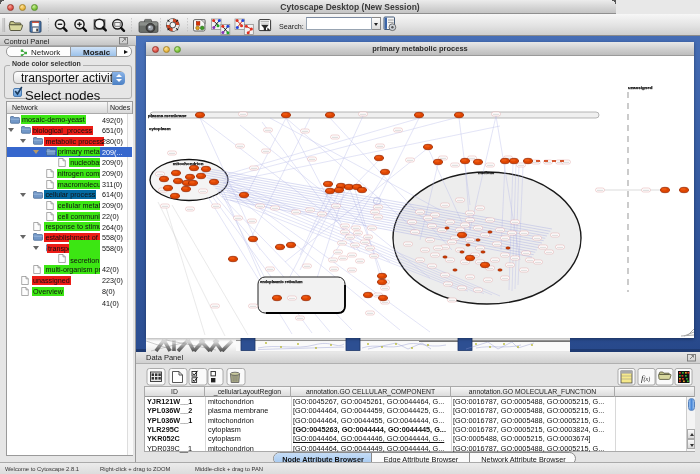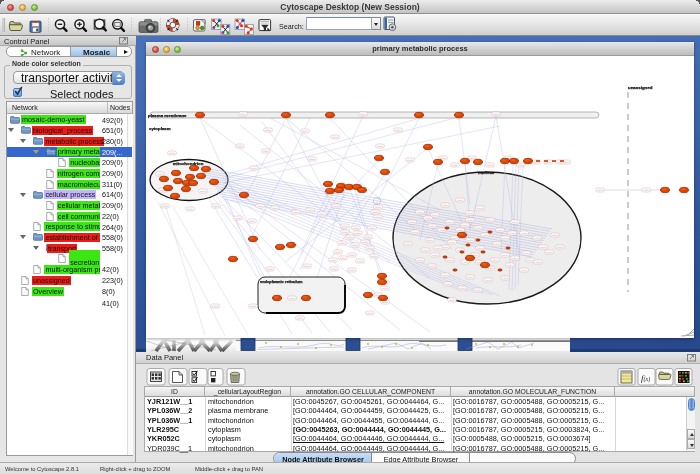--- a/index.html
+++ b/index.html
@@ -1,20 +1,20 @@
 <!DOCTYPE html>
 <html><head><meta charset="utf-8">
 <style>
 html,body{margin:0;padding:0;width:700px;height:474px;overflow:hidden;
  font-family:"Liberation Sans",sans-serif;background:#e8e8e8;position:relative;}
 *{box-sizing:border-box;}
 .abs{position:absolute;}
 </style></head>
 <body>
-<div class="abs" style="left:0;top:0;width:700px;height:14px;
+<div class="abs" style="left:0;top:0;width:616px;height:14px;
 background:linear-gradient(#ececec,#d3d3d3 60%,#c4c4c4);border-bottom:1px solid #8f8f8f;">
 <div class="abs" style="left:0;top:0;width:700px;height:14px;text-align:center;
 font-size:8.5px;font-weight:bold;color:#3a3a3a;line-height:14px;">Cytoscape Desktop (New Session)</div>
 <div class="abs" style="left:7px;top:3.5px;width:7px;height:7px;border-radius:50%;
 background:radial-gradient(circle at 35% 30%, #f7a9a0, #e3584c 55%, #b33a30);border:0.5px solid #9d352c;"></div>
 <div class="abs" style="left:19px;top:3.5px;width:7px;height:7px;border-radius:50%;
 background:radial-gradient(circle at 35% 30%, #fbe3a0, #eebc45 55%, #c08b26);border:0.5px solid #a8862d;"></div>
 <div class="abs" style="left:31px;top:3.5px;width:7px;height:7px;border-radius:50%;
 background:radial-gradient(circle at 35% 30%, #cdf0a2, #84c93e 55%, #56992a);border:0.5px solid #5d9330;"></div>
 <div class="abs" style="left:0;top:0;width:4px;height:4px;background:radial-gradient(circle at 100% 100%, transparent 3.5px, #555 3.5px);"></div>
@@ -740,21 +740,21 @@
 <span class="abs" style="left:7px;top:0;font-size:12px;color:#111;line-height:12px;">transporter activity</span>
 <div class="abs" style="left:98px;top:-0.5px;width:12.5px;height:13px;background:linear-gradient(#8ab4e8,#4a7fc4);border-radius:0 4px 4px 0;border-left:1px solid #7a9cc4;">
 <div class="abs" style="left:3.2px;top:2px;width:0;height:0;border-left:3px solid transparent;border-right:3px solid transparent;border-bottom:3.5px solid #fff;"></div>
 <div class="abs" style="left:3.2px;top:7.5px;width:0;height:0;border-left:3px solid transparent;border-right:3px solid transparent;border-top:3.5px solid #fff;"></div>
 </div>
   </div>
 <div class="abs" style="left:13px;top:88px;width:8.5px;height:8.5px;background:linear-gradient(#b4d2f2,#5f9ad8);border:1px solid #4a7ab0;border-radius:2px;"></div>
 <svg class="abs" style="left:13px;top:84px;" width="12" height="13" viewBox="0 0 12 13">
 <path d="M2.5 7.5 L4.5 10 L8.5 3.5" fill="none" stroke="#1a3a5c" stroke-width="1.6" stroke-linecap="round"></path>
   </svg>
-<span class="abs" style="left:25px;top:88px;font-size:11px;color:#111;margin-left:25px;">Select nodes</span>
+<span class="abs" style="left:25px;top:88px;font-size:13px;color:#111;">Select nodes</span>
 <div class="abs" style="left:6px;top:101px;width:127px;height:355px;background:#ffffff;border:1px solid #9a9a9a;"></div>
 <div class="abs" style="left:7px;top:102px;width:125px;height:12px;background:linear-gradient(#f8f8f8,#d8d8d8);border-bottom:1px solid #aaa;">
 <span class="abs" style="left:5px;top:2px;font-size:7px;color:#222;">Network</span>
 <span class="abs" style="left:103px;top:2px;font-size:7px;color:#222;">Nodes</span>
 <div class="abs" style="left:100px;top:0;width:1px;height:12px;background:#bbb;"></div>
 </div>
 <div class="abs" style="left:126.5px;top:114px;width:6px;height:341px;background:#fafafa;border-left:1px solid #ddd;"></div>
 <svg class="abs" style="left:10.0px;top:115.7px;" width="10" height="8" viewBox="0 0 10 8">
 <path d="M0.5 2.5 L0.5 1.2 Q0.5 0.5 1.2 0.5 L3.4 0.5 L4.4 1.6 L8.8 1.6 Q9.5 1.6 9.5 2.3 L9.5 6.5 Q9.5 7.3 8.7 7.3 L1.3 7.3 Q0.5 7.3 0.5 6.5 Z" fill="#7298c8" stroke="#3d618e" stroke-width="0.7"></path>
 <path d="M0.5 3.2 L9.5 3.2" stroke="#9cb8dc" stroke-width="0.9"></path>
@@ -799,21 +799,21 @@
 <path d="M0.7 0.5 L5 0.5 L7.3 2.8 L7.3 8.5 L0.7 8.5 Z" fill="#fdfdfd" stroke="#888" stroke-width="0.7"></path>
 <path d="M5 0.5 L5 2.8 L7.3 2.8" fill="none" stroke="#888" stroke-width="0.7"></path>
   </svg>
 <span class="abs" style="left:56.8px;top:179.5px;width:43.2px;font-size:7.2px;color:#111;background:#3ce613;padding:0 1px;white-space:nowrap;overflow:hidden;display:inline-block;line-height:9px;height:9px;">macromolecule</span>
 <span class="abs" style="left:102px;top:179.7px;font-size:7.2px;color:#111;line-height:9px;">311(0)</span>
 <div class="abs" style="left:20.4px;top:192.6px;width:0;height:0;border-left:3.2px solid transparent;border-right:3.2px solid transparent;border-top:4.2px solid #666;"></div>
 <svg class="abs" style="left:33.4px;top:190.6px;" width="10" height="8" viewBox="0 0 10 8">
 <path d="M0.5 2.5 L0.5 1.2 Q0.5 0.5 1.2 0.5 L3.4 0.5 L4.4 1.6 L8.8 1.6 Q9.5 1.6 9.5 2.3 L9.5 6.5 Q9.5 7.3 8.7 7.3 L1.3 7.3 Q0.5 7.3 0.5 6.5 Z" fill="#7298c8" stroke="#3d618e" stroke-width="0.7"></path>
 <path d="M0.5 3.2 L9.5 3.2" stroke="#9cb8dc" stroke-width="0.9"></path>
   </svg>
-<span class="abs" style="left:44.4px;top:190.2px;font-size:7.2px;color:#111;background:#c4b5fd;padding:0 1px;white-space:nowrap;overflow:hidden;display:inline-block;line-height:9px;height:9px;">cellular process</span>
+<span class="abs" style="left:44.4px;top:190.2px;font-size:7.2px;color:#111;background:#0369a1;padding:0 1px;white-space:nowrap;overflow:hidden;display:inline-block;line-height:9px;height:9px;">cellular process</span>
 <span class="abs" style="left:102px;top:190.4px;font-size:7.2px;color:#111;line-height:9px;">614(0)</span>
 <svg class="abs" style="left:45.8px;top:200.9px;" width="8" height="9" viewBox="0 0 8 9">
 <path d="M0.7 0.5 L5 0.5 L7.3 2.8 L7.3 8.5 L0.7 8.5 Z" fill="#fdfdfd" stroke="#888" stroke-width="0.7"></path>
 <path d="M5 0.5 L5 2.8 L7.3 2.8" fill="none" stroke="#888" stroke-width="0.7"></path>
   </svg>
 <span class="abs" style="left:56.8px;top:200.9px;width:43.2px;font-size:7.2px;color:#111;background:#3ce613;padding:0 1px;white-space:nowrap;overflow:hidden;display:inline-block;line-height:9px;height:9px;">cellular metabo</span>
 <span class="abs" style="left:102px;top:201.1px;font-size:7.2px;color:#111;line-height:9px;">209(0)</span>
 <svg class="abs" style="left:45.8px;top:211.6px;" width="8" height="9" viewBox="0 0 8 9">
 <path d="M0.7 0.5 L5 0.5 L7.3 2.8 L7.3 8.5 L0.7 8.5 Z" fill="#fdfdfd" stroke="#888" stroke-width="0.7"></path>
 <path d="M5 0.5 L5 2.8 L7.3 2.8" fill="none" stroke="#888" stroke-width="0.7"></path>
@@ -837,21 +837,21 @@
 <svg class="abs" style="left:45.8px;top:244.1px;" width="10" height="8" viewBox="0 0 10 8">
 <path d="M0.5 2.5 L0.5 1.2 Q0.5 0.5 1.2 0.5 L3.4 0.5 L4.4 1.6 L8.8 1.6 Q9.5 1.6 9.5 2.3 L9.5 6.5 Q9.5 7.3 8.7 7.3 L1.3 7.3 Q0.5 7.3 0.5 6.5 Z" fill="#7298c8" stroke="#3d618e" stroke-width="0.7"></path>
 <path d="M0.5 3.2 L9.5 3.2" stroke="#9cb8dc" stroke-width="0.9"></path>
   </svg>
 <span class="abs" style="left:47px;top:243.7px;font-size:7.2px;color:#111;background:#ed1c16;padding:0 1px;white-space:nowrap;overflow:hidden;display:inline-block;line-height:9px;height:9px;">transport</span>
 <span class="abs" style="left:102px;top:243.9px;font-size:7.2px;color:#111;line-height:9px;">558(0)</span>
 <svg class="abs" style="left:58.2px;top:254.4px;" width="8" height="9" viewBox="0 0 8 9">
 <path d="M0.7 0.5 L5 0.5 L7.3 2.8 L7.3 8.5 L0.7 8.5 Z" fill="#fdfdfd" stroke="#888" stroke-width="0.7"></path>
 <path d="M5 0.5 L5 2.8 L7.3 2.8" fill="none" stroke="#888" stroke-width="0.7"></path>
   </svg>
-<span class="abs" style="left:69.2px;top:250px;font-size:7.2px;color:#111;background:#3ce613;padding:8px 1px;white-space:nowrap;overflow:hidden;display:inline-block;line-height:9px;height:9px;">secretion</span>
+<span class="abs" style="left:69.2px;top:240px;font-size:7.2px;color:#111;background:#3ce613;padding:16px 1px;white-space:nowrap;overflow:hidden;display:inline-block;line-height:9px;height:9px;">secretion</span>
 <span class="abs" style="left:102px;top:254.6px;font-size:7.2px;color:#111;line-height:9px;margin-top:44px;">41(0)</span>
 <svg class="abs" style="left:33.4px;top:265.1px;" width="8" height="9" viewBox="0 0 8 9">
 <path d="M0.7 0.5 L5 0.5 L7.3 2.8 L7.3 8.5 L0.7 8.5 Z" fill="#fdfdfd" stroke="#888" stroke-width="0.7"></path>
 <path d="M5 0.5 L5 2.8 L7.3 2.8" fill="none" stroke="#888" stroke-width="0.7"></path>
   </svg>
 <span class="abs" style="left:44.4px;top:265.1px;width:55.6px;font-size:7.2px;color:#111;background:#3ce613;padding:0 1px;white-space:nowrap;overflow:hidden;display:inline-block;line-height:9px;height:9px;">multi-organism pro</span>
 <span class="abs" style="left:102px;top:265.3px;font-size:7.2px;color:#111;line-height:9px;">42(0)</span>
 <svg class="abs" style="left:21.0px;top:275.8px;" width="8" height="9" viewBox="0 0 8 9">
 <path d="M0.7 0.5 L5 0.5 L7.3 2.8 L7.3 8.5 L0.7 8.5 Z" fill="#fdfdfd" stroke="#888" stroke-width="0.7"></path>
 <path d="M5 0.5 L5 2.8 L7.3 2.8" fill="none" stroke="#888" stroke-width="0.7"></path>
@@ -968,17 +968,18 @@
     </div>
 <div class="abs" style="left:0;top:42px;width:8px;height:10px;background:linear-gradient(#fafafa,#d8d8d8);border:0.5px solid #aaa;">
 <div class="abs" style="left:1.6px;top:3.5px;width:0;height:0;border-left:2.4px solid transparent;border-right:2.4px solid transparent;border-top:3.5px solid #333;"></div>
     </div>
 </div>
 <div class="abs" style="left:273px;top:452px;width:303px;height:13px;background:#fbfbfb;border:1px solid #8a8a8a;border-radius:6.5px;overflow:hidden;">
 <div class="abs" style="left:0;top:0;width:98px;height:13px;background:linear-gradient(#c6ddf6,#9dc4ef);border-right:1px solid #8a8a8a;"></div>
 <div class="abs" style="left:98px;top:0;width:98px;height:13px;border-right:1px solid #8a8a8a;"></div>
 <span class="abs" style="left:0;top:0;width:98px;text-align:center;font-size:7.3px;color:#111;line-height:13px;font-weight:bold;">Node Attribute Browser</span>
 <span class="abs" style="left:98px;top:0;width:98px;text-align:center;font-size:7.3px;color:#111;line-height:13px;">Edge Attribute Browser</span>
+<span class="abs" style="left:196px;top:0;width:107px;text-align:center;font-size:7.3px;color:#111;line-height:13px;">Network Attribute Browser</span>
 </div>
 <div class="abs" style="left:0;top:462px;width:700px;height:12px;background:linear-gradient(#ececec,#dcdcdc);border-top:1px solid #aaa;">
 <span class="abs" style="left:5px;top:3px;font-size:5.8px;color:#333;">Welcome to Cytoscape 2.8.1</span>
 <span class="abs" style="left:100px;top:3px;font-size:5.8px;color:#333;">Right-click + drag to ZOOM</span>
 <span class="abs" style="left:195px;top:3px;font-size:5.8px;color:#333;">Middle-click + drag to PAN</span>
 </div>
 </body></html>

